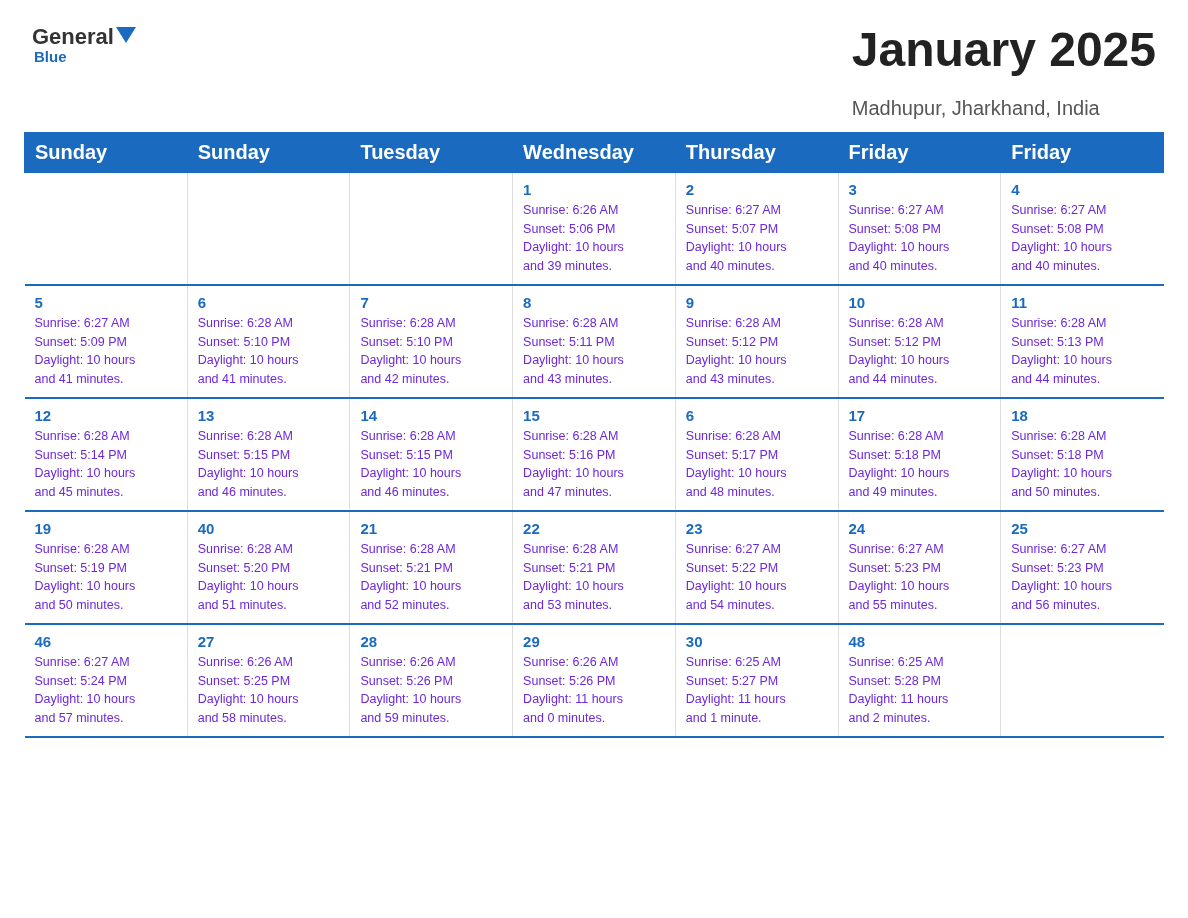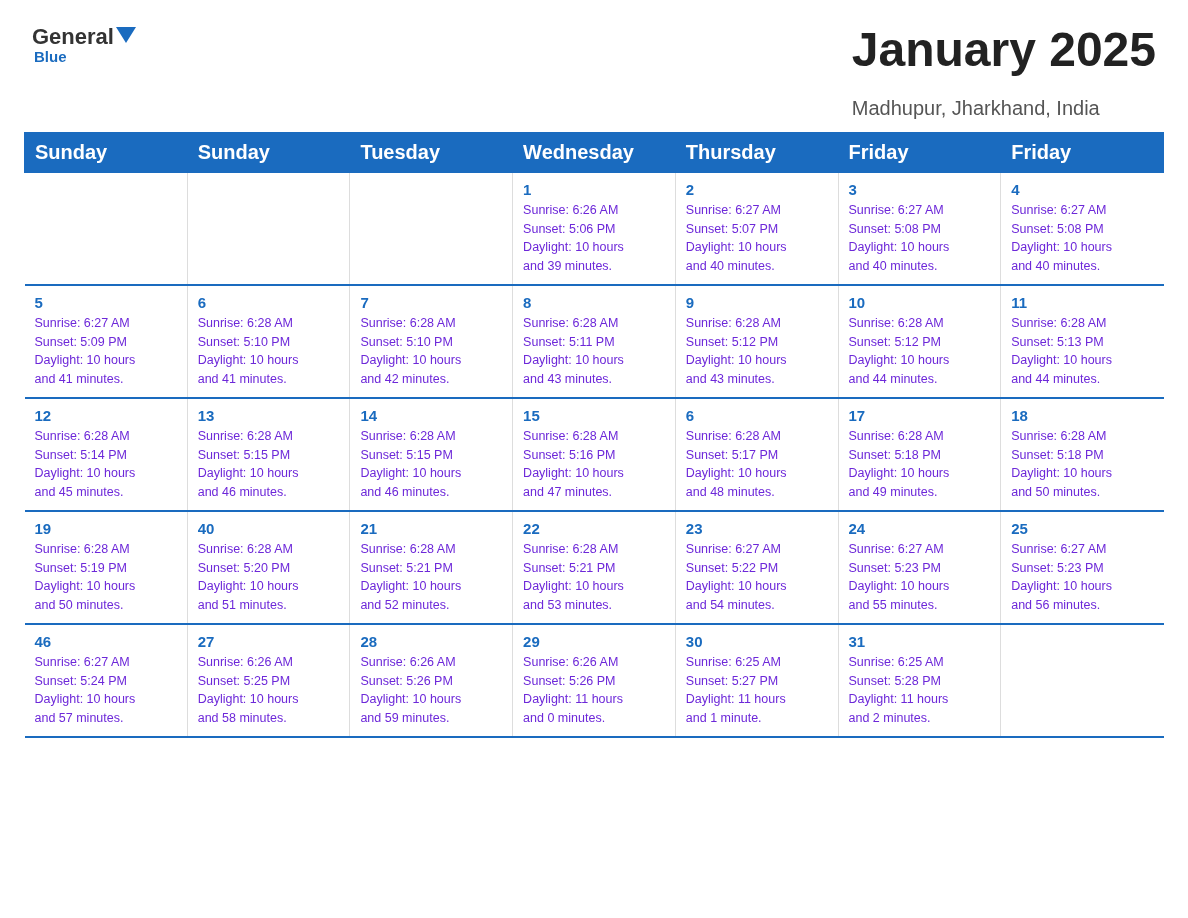--- a/index.html
+++ b/index.html
@@ -352,21 +352,21 @@
 and 0 minutes.</div>
           </td>
           <td>
             <span class="day-number">30</span>
             <div class="day-info" style="white-space: pre-line;">Sunrise: 6:25 AM
 Sunset: 5:27 PM
 Daylight: 11 hours
 and 1 minute.</div>
           </td>
           <td>
-            <span class="day-number">31</span>
+            <span class="day-number">48</span>
             <div class="day-info" style="white-space: pre-line;">Sunrise: 6:25 AM
 Sunset: 5:28 PM
 Daylight: 11 hours
 and 2 minutes.</div>
           </td>
           <td class="empty-cell"></td>
         </tr>
       </tbody>
   </table>
 </div>

